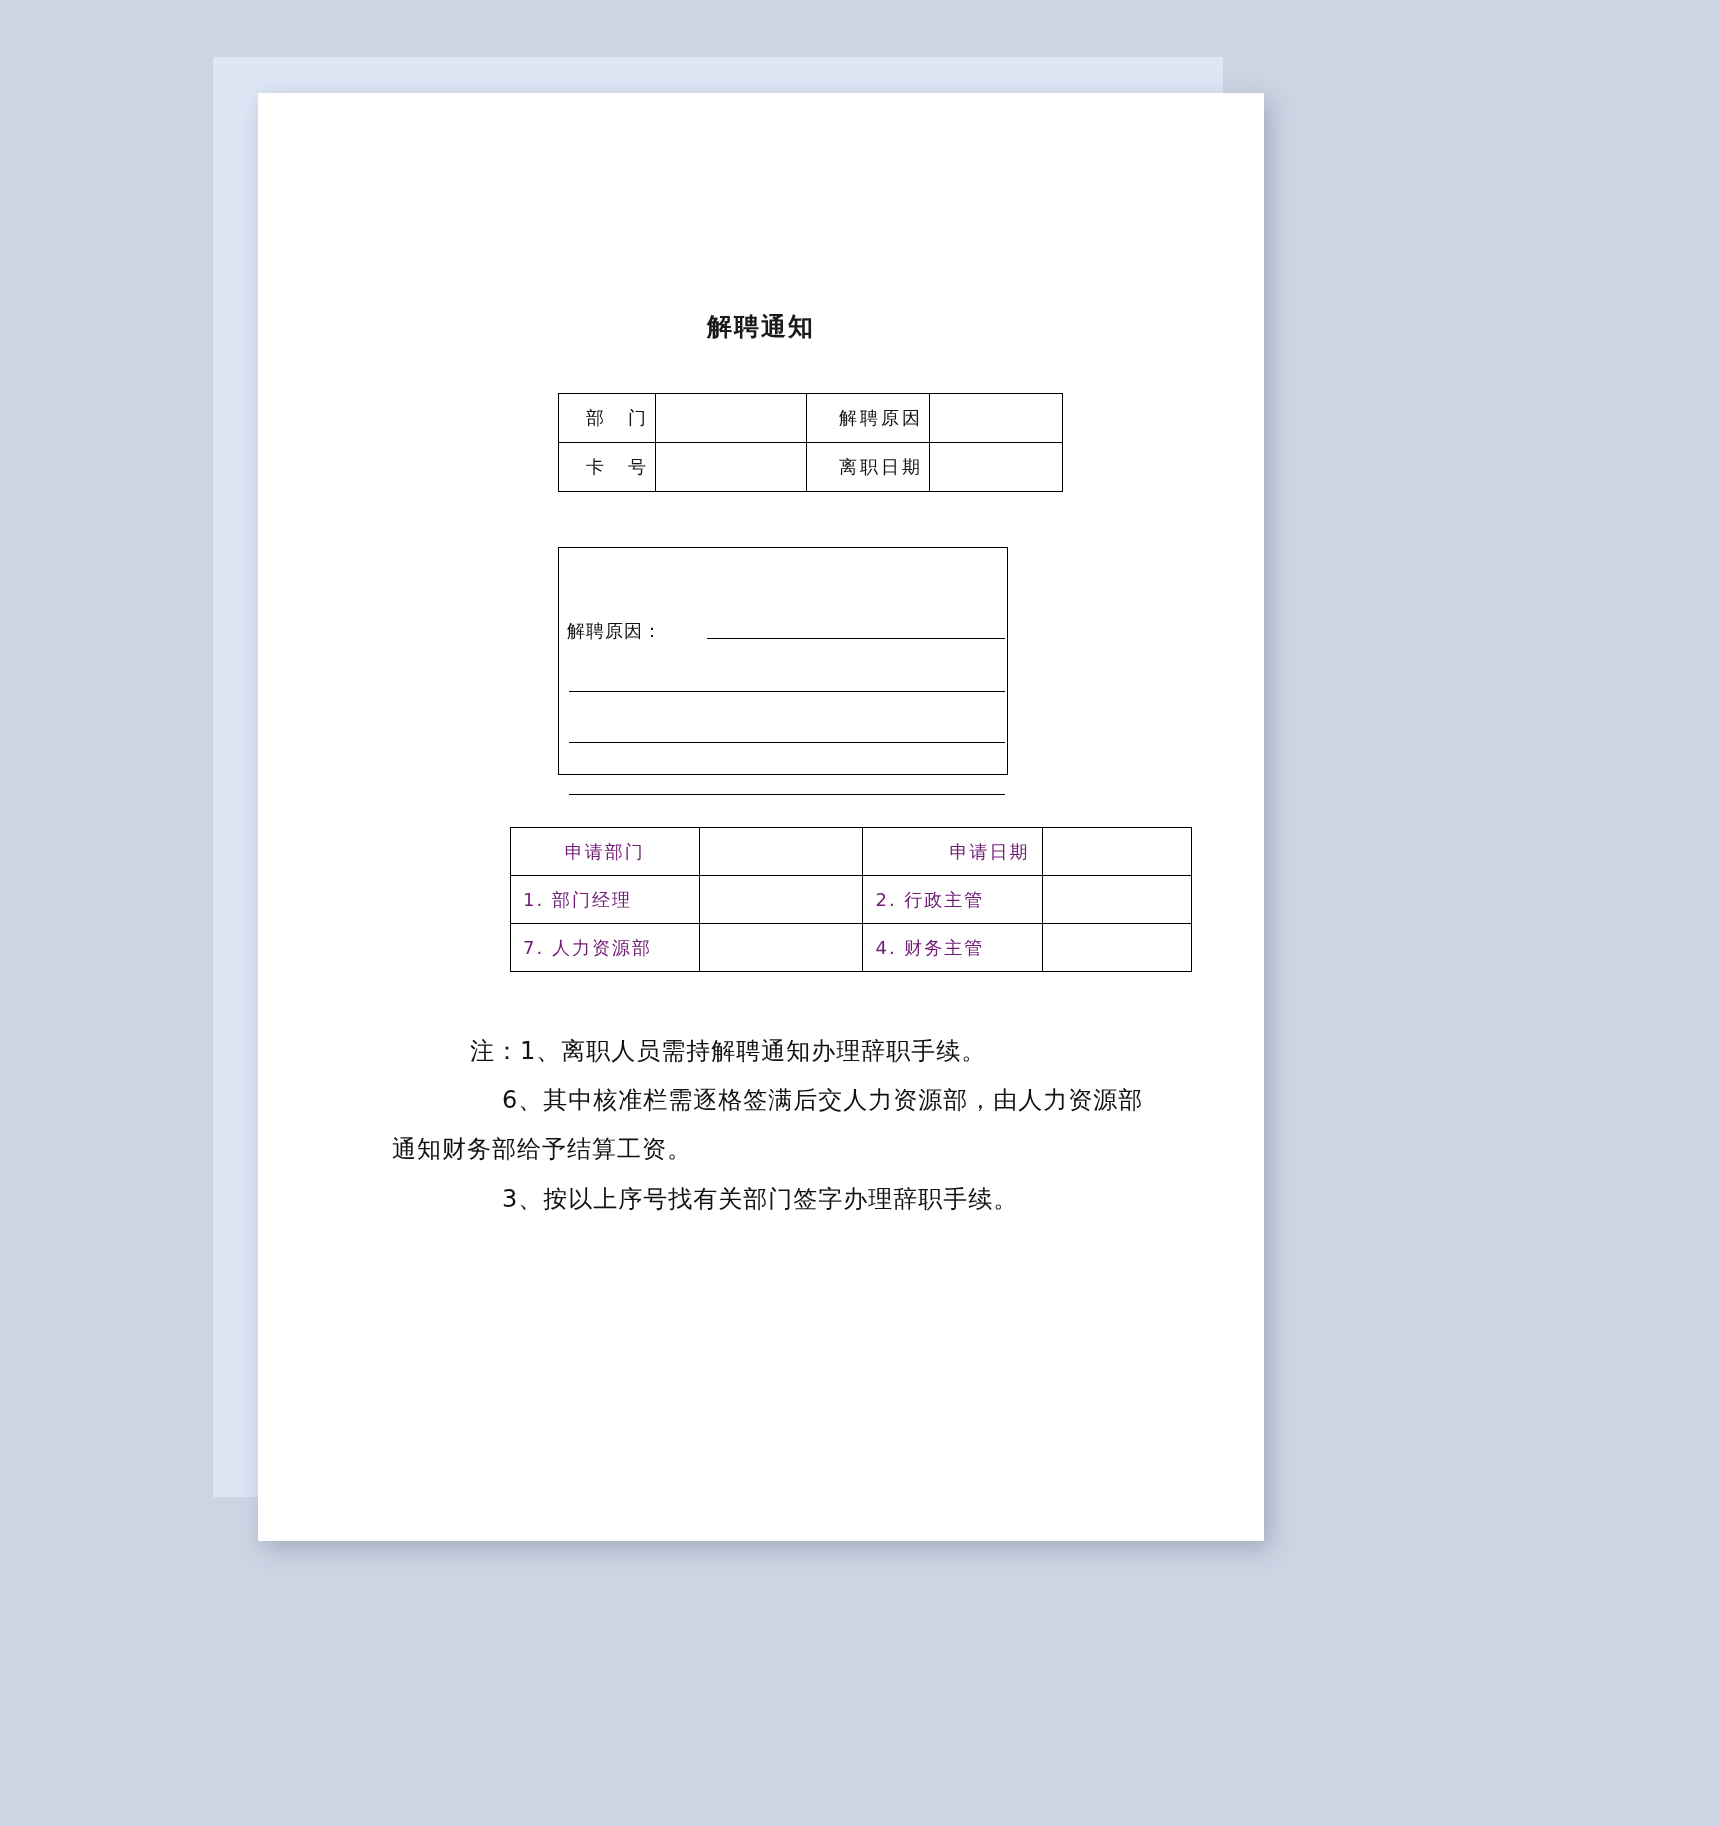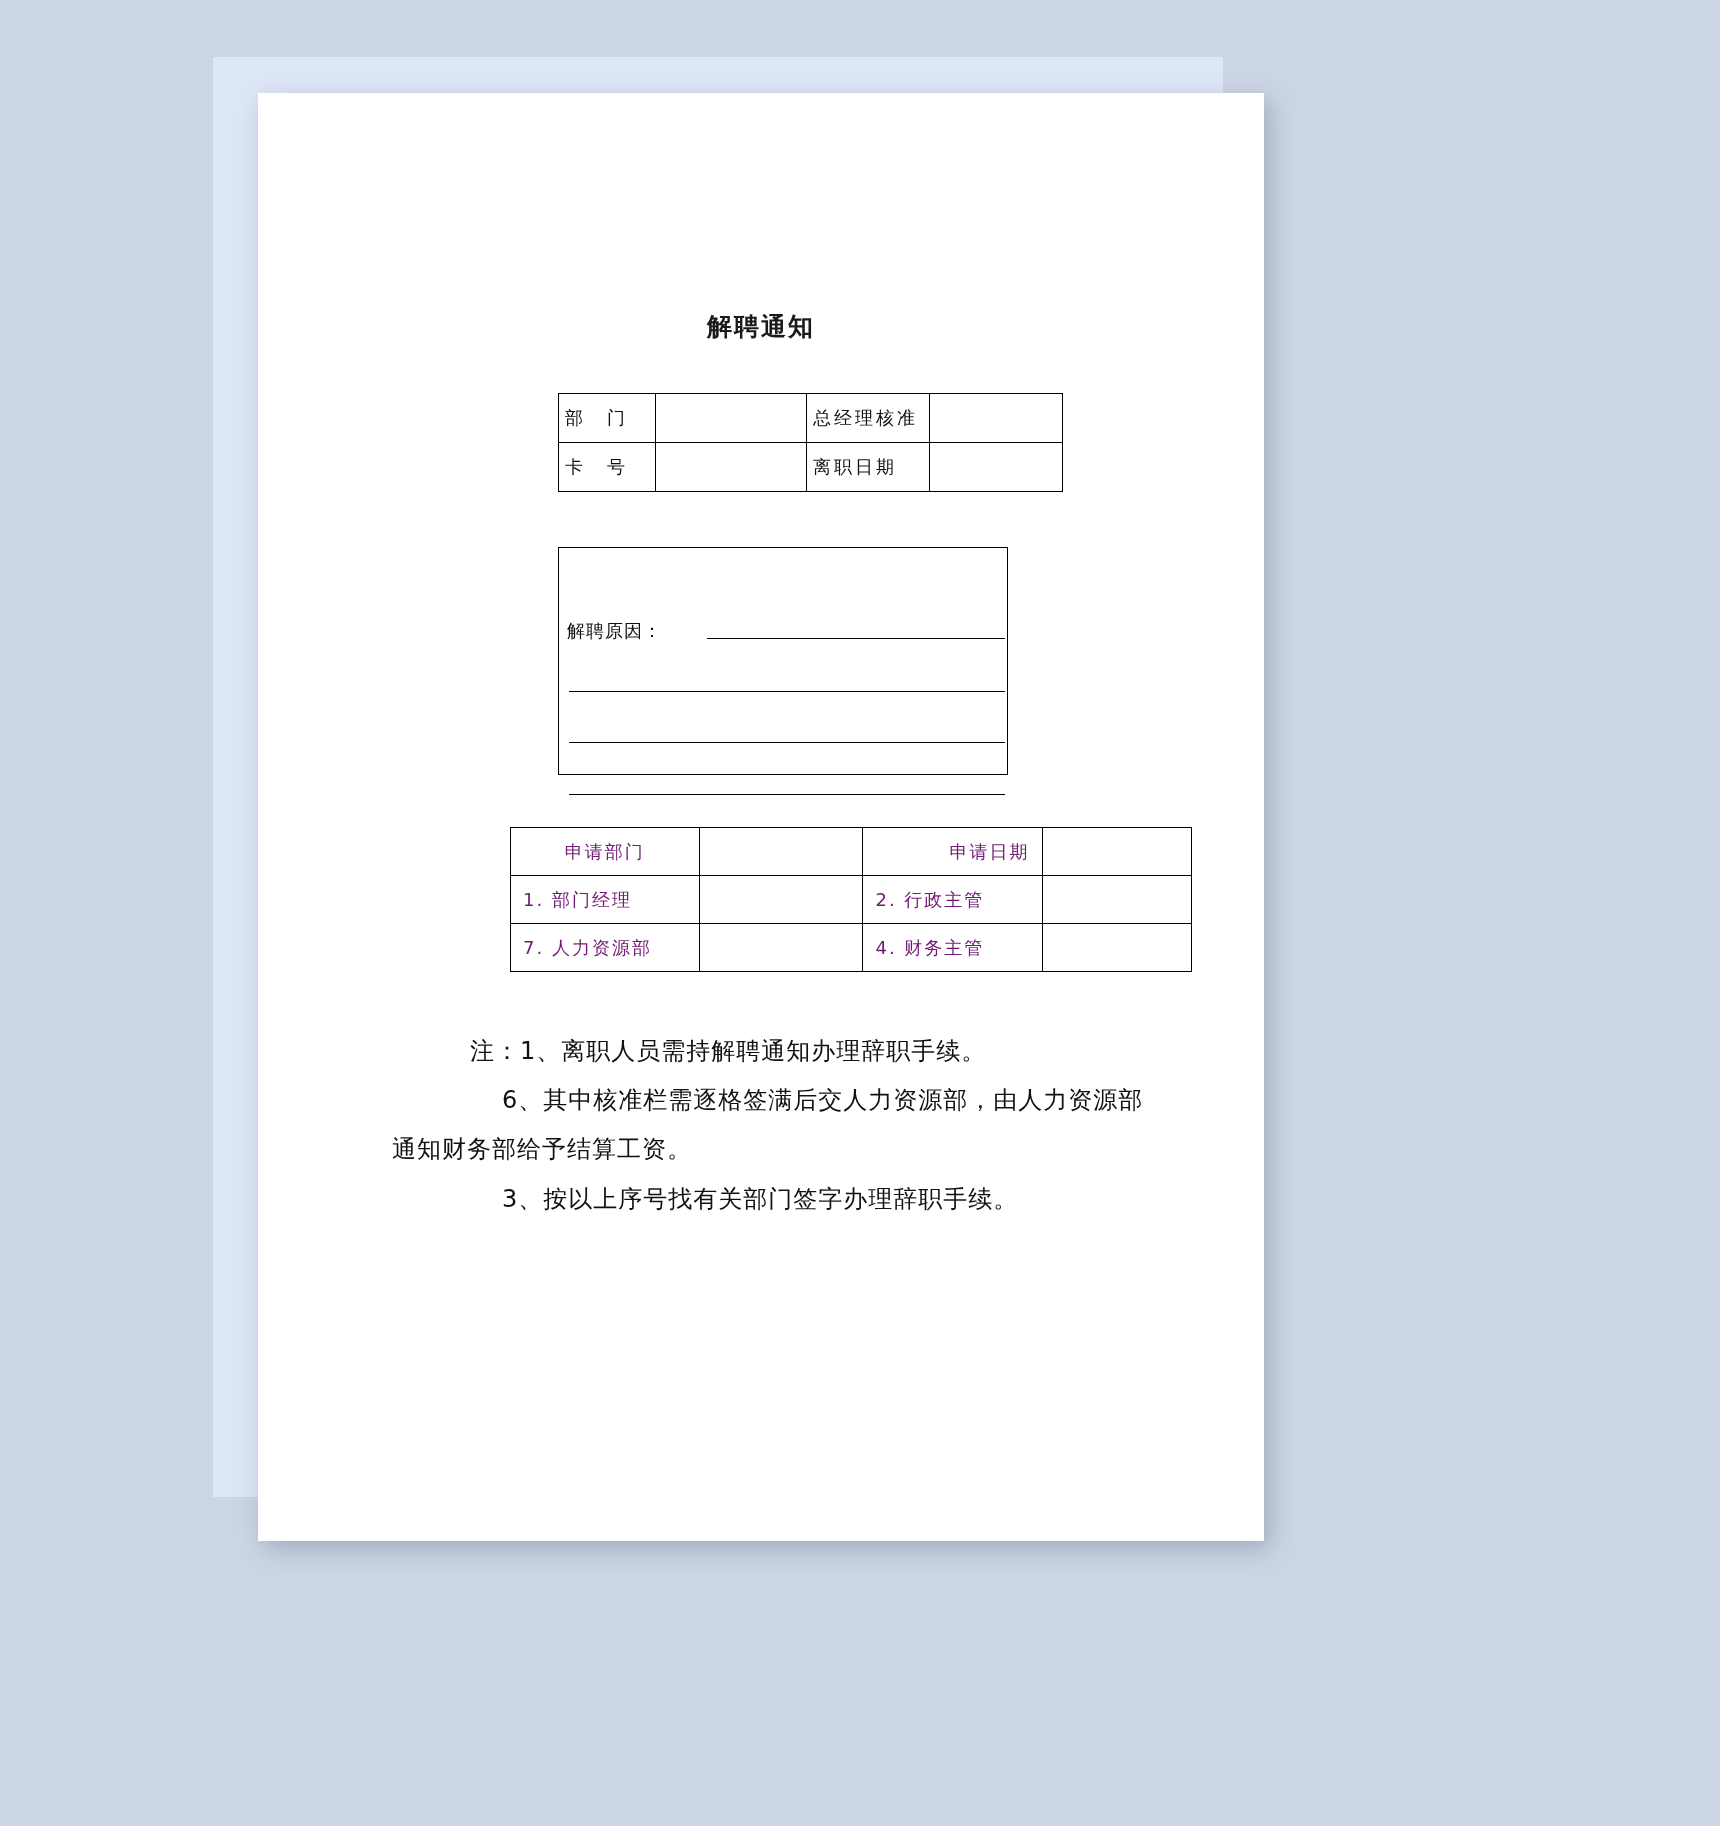--- a/index.html
+++ b/index.html
@@ -60,21 +60,21 @@
     border-collapse: collapse;
     margin: 50px 0 0 228px;
     table-layout: fixed;
   }
   .table-info td {
     border: 1.6px solid #000;
     height: 48px;
     font-size: 18px;
     font-family: "DejaVu Sans", sans-serif;
     color: #111;
-    text-align: left;
+    text-align: right;
     vertical-align: middle;
     letter-spacing: 3px;
     padding: 0 6px;
   }
   .ti-label { width: 84px; }
   .ti-blank1 { width: 138px; }
   .ti-label2 { width: 110px; }
   .ti-blank2 { width: 120px; }
 
   
@@ -152,21 +152,21 @@
   <div class="page">
     <div class="page-inner">
 
       <div class="doc-title">解聘通知</div>
 
       <table class="table-info">
         <tbody>
           <tr>
             <td class="ti-label">部　门</td>
             <td class="ti-blank1"></td>
-            <td class="ti-label2">总经理核准</td>
+            <td class="ti-label2">解聘原因</td>
             <td class="ti-blank2"></td>
           </tr>
           <tr>
             <td class="ti-label">卡　号</td>
             <td class="ti-blank1"></td>
             <td class="ti-label2">离职日期</td>
             <td class="ti-blank2"></td>
           </tr>
         </tbody>
       </table>

